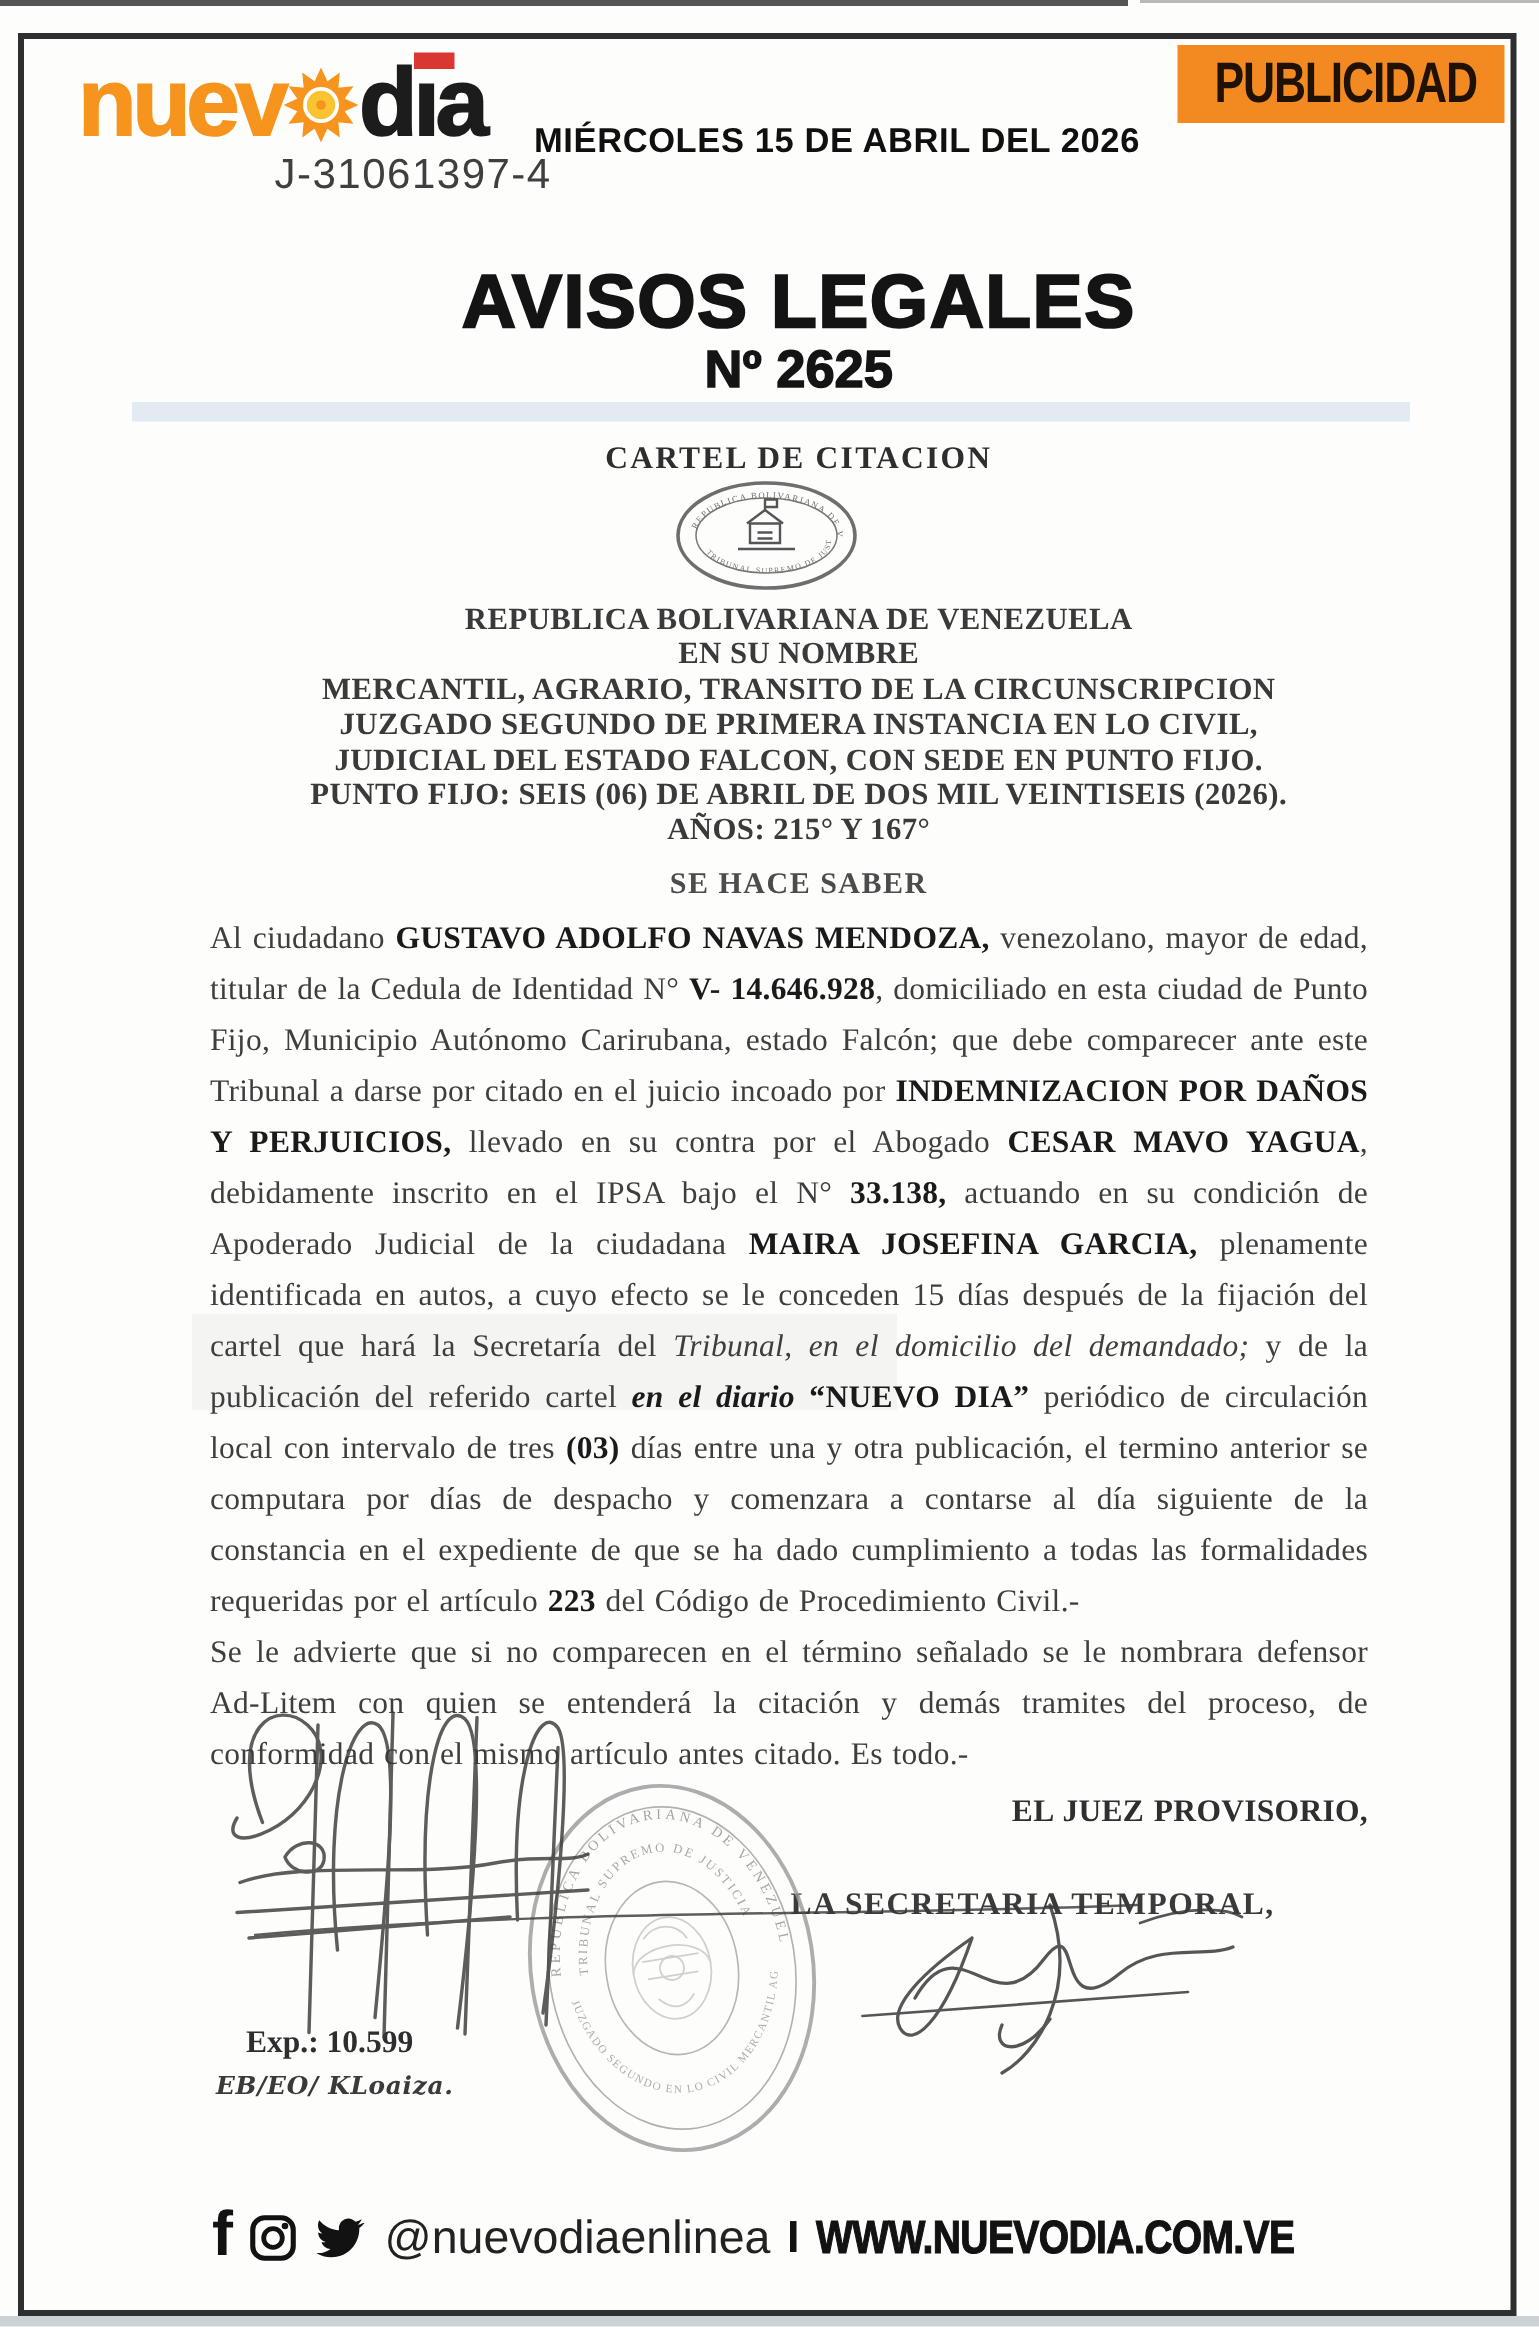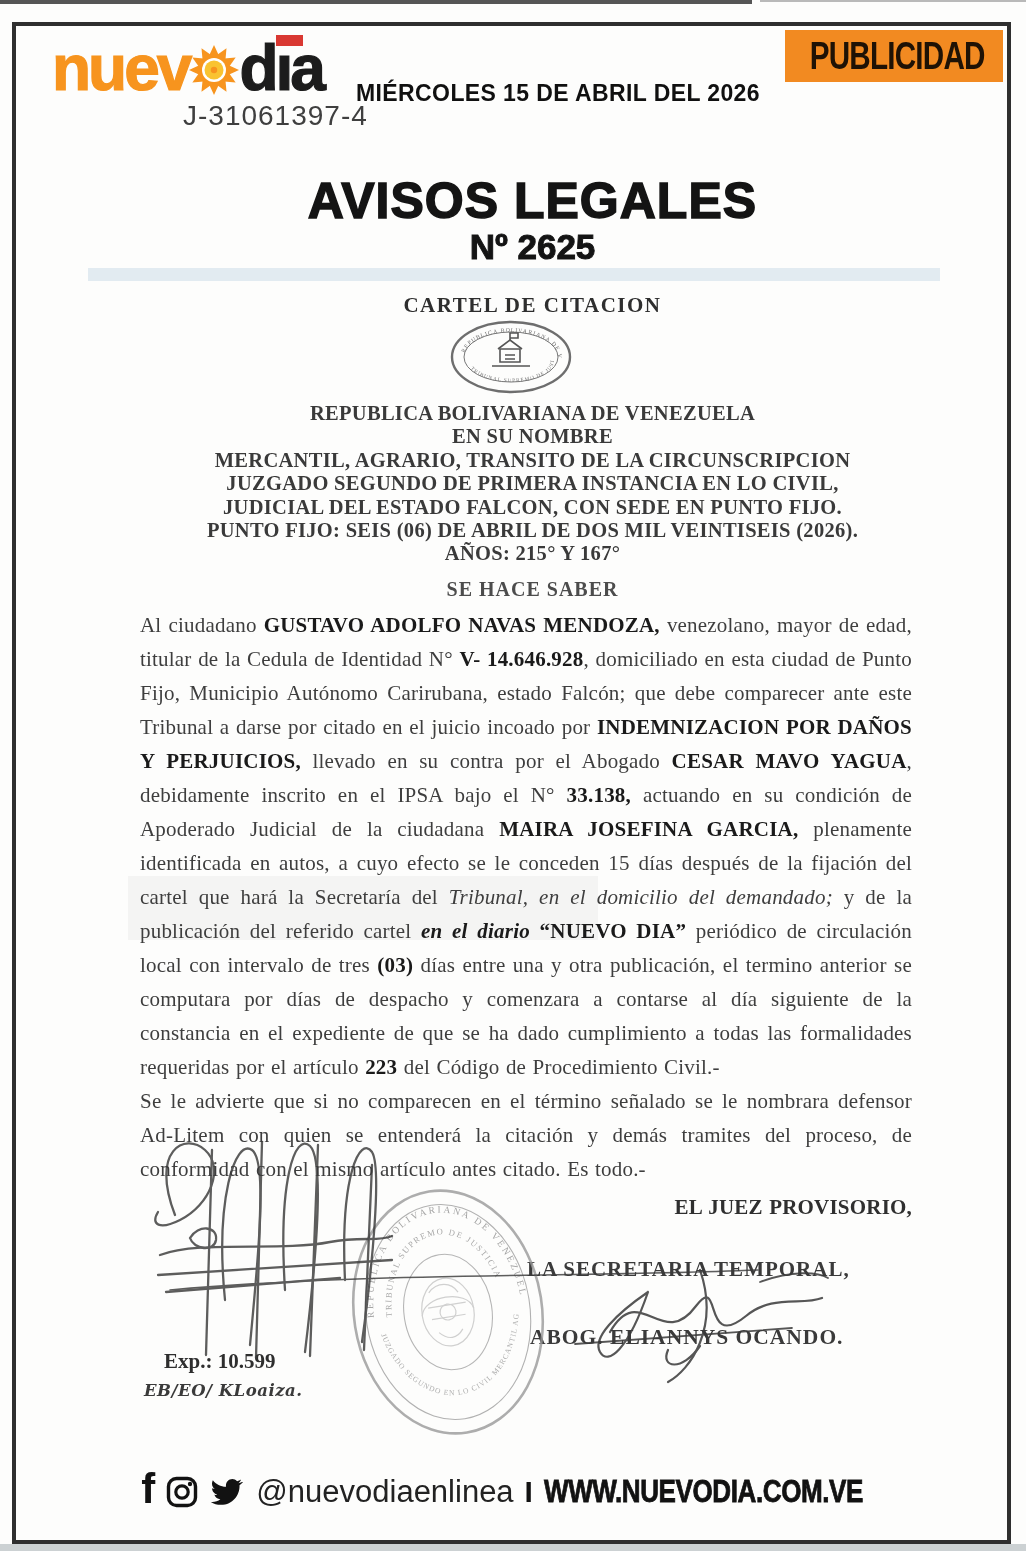--- a/index.html
+++ b/index.html
@@ -154,21 +154,20 @@
 
   <div class="subheading">SE HACE SABER</div>
 
   <div class="body">
     <p><span>Al ciudadano </span><span class="b">GUSTAVO ADOLFO NAVAS MENDOZA,</span><span> venezolano, mayor de edad, titular de la Cedula de Identidad N° </span><span class="b">V- 14.646.928</span><span>, domiciliado en esta ciudad de Punto Fijo, Municipio Autónomo Carirubana, estado Falcón; que debe comparecer ante este Tribunal a darse por citado en el juicio incoado por </span><span class="b">INDEMNIZACION POR DAÑOS Y PERJUICIOS,</span><span> llevado en su contra por el Abogado </span><span class="b">CESAR MAVO YAGUA</span><span>, debidamente inscrito en el IPSA bajo el N° </span><span class="b">33.138,</span><span> actuando en su condición de Apoderado Judicial de la ciudadana </span><span class="b">MAIRA JOSEFINA GARCIA,</span><span> plenamente identificada en autos, a cuyo efecto se le conceden 15 días después de la fijación del cartel que hará la Secretaría del </span><span class="i">Tribunal, en el domicilio del demandado;</span><span> y de la publicación del referido cartel </span><span class="b i">en el diario</span><span> </span><span class="b">“NUEVO DIA”</span><span> periódico de circulación local con intervalo de tres </span><span class="b">(03)</span><span> días entre una y otra publicación, el termino anterior se computara por días de despacho y comenzara a contarse al día siguiente de la constancia en el expediente de que se ha dado cumplimiento a todas las formalidades requeridas por el artículo </span><span class="b">223</span><span> del  Código de Procedimiento Civil.-</span></p>
     <p><span>Se le advierte que si no comparecen en el término señalado se le nombrara defensor Ad-Litem con quien se entenderá la citación y demás tramites del proceso, de conformidad con el mismo artículo antes citado. Es todo.-</span></p>
     <div class="judge-title">EL JUEZ PROVISORIO,</div>
   </div>
 
   <div class="secretary-title">LA SECRETARIA TEMPORAL,</div>
-  <div class="secretary-name">ABOG. ELIANNYS OCANDO.</div>
   <div class="exp">Exp.: 10.599</div>
   <div class="initials">EB/EO/ KLoaiza.</div>
 
   <svg class="seal-large" width="200" height="252" viewBox="0 0 200 252">
     <ellipse cx="100" cy="126" rx="94" ry="122" fill="none" stroke="#9a9a9a" stroke-width="2.6"></ellipse>
     <ellipse cx="100" cy="126" rx="82" ry="108" fill="none" stroke="#9f9f9f" stroke-width="1.1"></ellipse>
     <ellipse cx="100" cy="126" rx="44" ry="58" fill="none" stroke="#a5a5a5" stroke-width="1.1"></ellipse>
     <defs>
       <path id="lsTop" d="M26 126 A74 100 0 0 1 174 126"></path>
       <path id="lsMid" d="M44 126 A56 78 0 0 1 156 126"></path>

